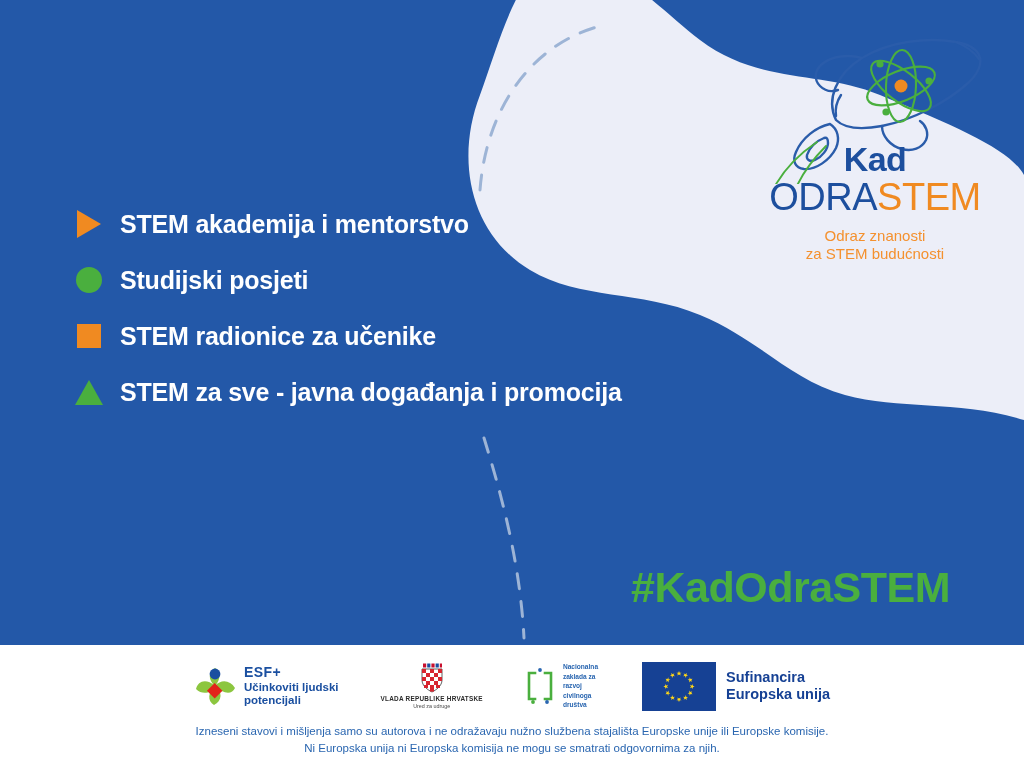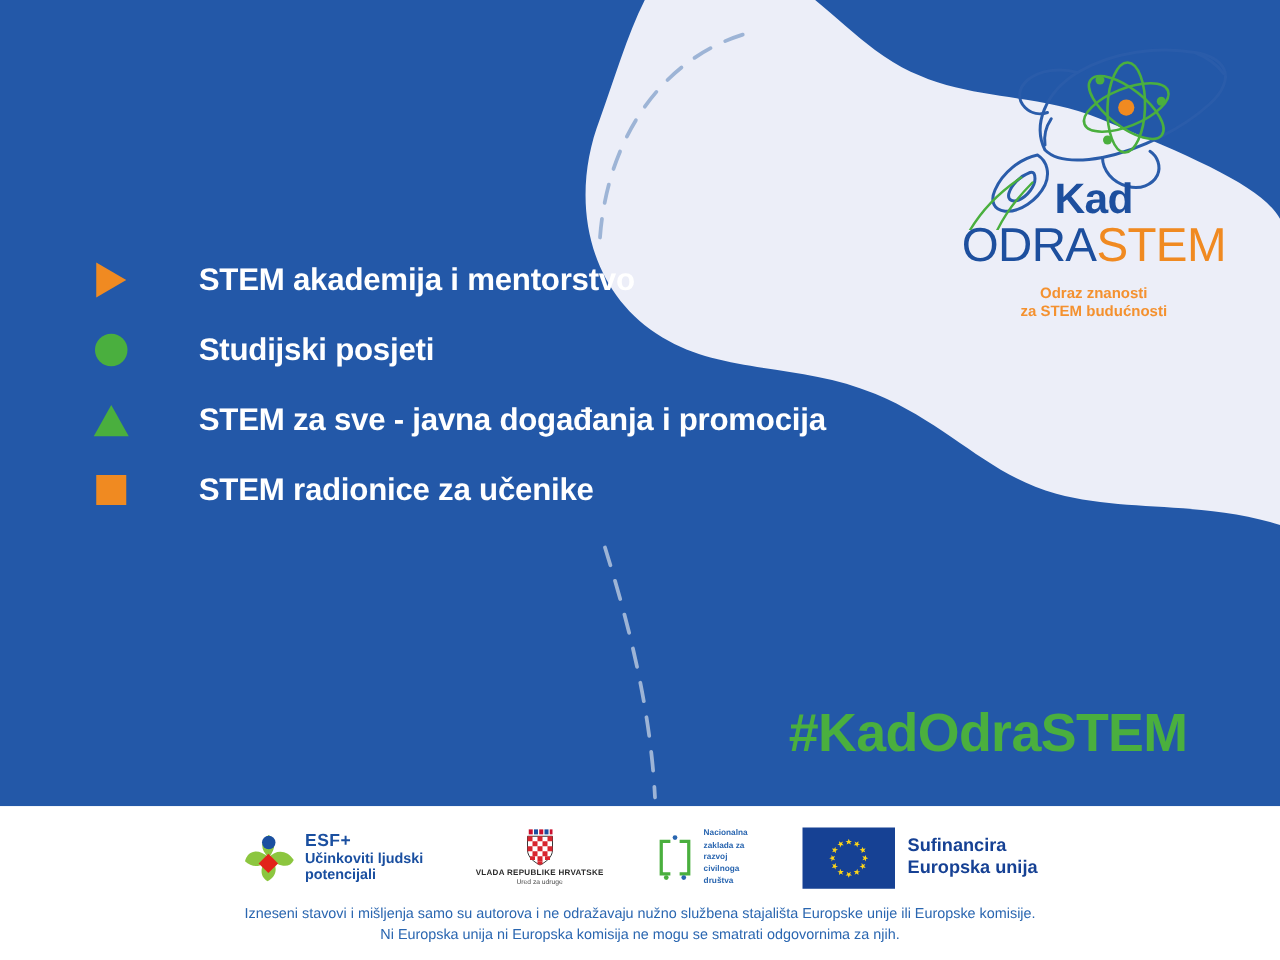--- a/index.html
+++ b/index.html
@@ -88,21 +88,20 @@
     border-bottom: 25px solid #4aaf3e;
     border-left: 14px solid transparent;
     border-right: 14px solid transparent;
   }
   .bullet-text {
     color: #ffffff;
     font-size: 25px;
     font-weight: bold;
     letter-spacing: -0.2px;
     white-space: nowrap;
-    margin-left: 39px;
   }
 
   
   .hashtag {
     position: absolute;
     right: 74px;
     top: 563px;
     color: #4aaf3e;
     font-size: 43px;
     font-weight: bold;
@@ -144,22 +143,22 @@
     font-size: 38px;
     font-weight: normal;
     line-height: 1.05;
     letter-spacing: -0.5px;
     margin-top: 2px;
   }
   .logo-odra { color: #1d4f9e; }
   .logo-stem { color: #f08a21; }
   .logo-tagline {
     color: #f4912f;
-    font-size: 12px;
-    font-weight: bold;
+    font-size: 15px;
+    font-weight: normal;
     line-height: 1.22;
     margin-top: 9px;
   }
 
   
   .footer {
     position: absolute;
     left: 0;
     top: 645px;
     width: 1024px;
@@ -283,30 +282,30 @@
 
       <div class="bullet-row">
         <span class="bullet-mark">
           <span class="mark-circle"></span>
         </span>
         <span class="bullet-text">Studijski posjeti</span>
       </div>
 
       <div class="bullet-row">
         <span class="bullet-mark">
+          <span class="mark-square"></span>
+        </span>
+        <span class="bullet-text">STEM radionice za učenike</span>
+      </div>
+
+      <div class="bullet-row">
+        <span class="bullet-mark">
           <span class="mark-triangle-up"></span>
         </span>
         <span class="bullet-text">STEM za sve  - javna događanja i promocija</span>
-      </div>
-
-      <div class="bullet-row">
-        <span class="bullet-mark">
-          <span class="mark-square"></span>
-        </span>
-        <span class="bullet-text">STEM radionice za učenike</span>
       </div>
 
     </div>
 
     <div class="hashtag">#KadOdraSTEM</div>
 
     <div class="logo-block">
 
       <svg class="logo-rocket" viewBox="0 0 270 160">
         <g fill="none" stroke="#2a5caa" stroke-width="2.4" stroke-linecap="round" stroke-linejoin="round">

